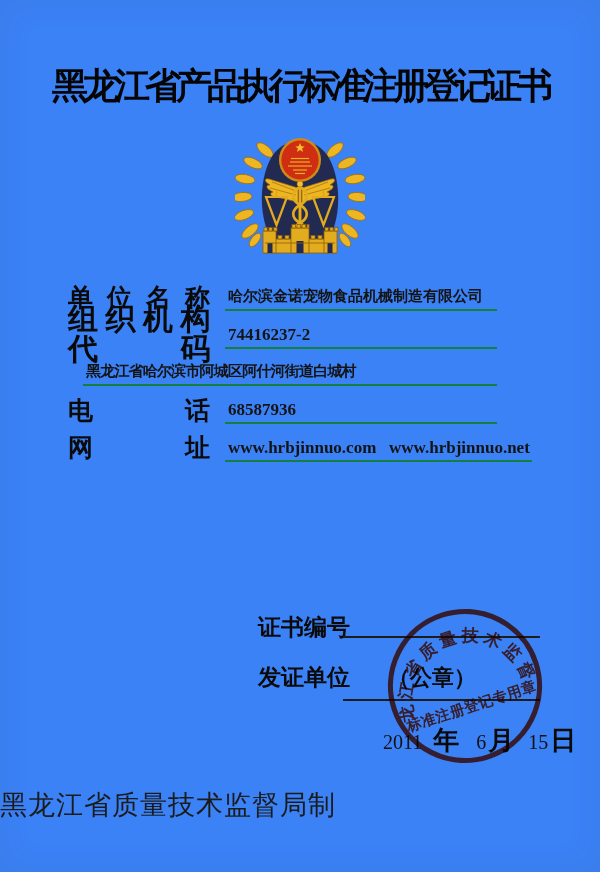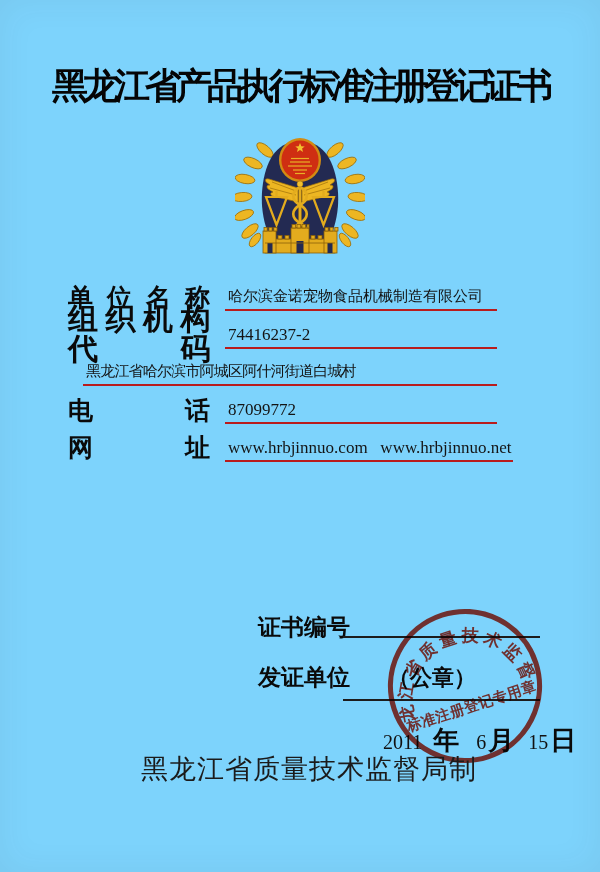--- a/index.html
+++ b/index.html
@@ -1,18 +1,18 @@
 <!DOCTYPE html>
 <html><head>
 <meta charset="utf-8">
 <style>
   html,body { margin:0; padding:0; background:#888; }
   .page {
     position:relative; width:600px; height:872px; margin:0 auto;
-    background:#7dd3fc; overflow:hidden;
+    background:#3b82f6; overflow:hidden;
     font-family:"Liberation Serif","DejaVu Serif",serif; color:#000;
     box-shadow: inset 0 0 35px rgba(60,60,60,0.07);
   }
   .title {
     position:absolute; top:62px; left:0; width:100%;
     text-align:center; font-size:36px; font-weight:bold; letter-spacing:-5px;
     font-family:"Liberation Serif","DejaVu Serif",serif; color:#050505;
   }
   .emblem { position:absolute; left:235px; top:131px; }
 
@@ -21,22 +21,22 @@
   .frow { display:flex; align-items:center; height:37.6px; }
   .flabel {
     width:142px; flex:none;
     font-family:"Liberation Sans","DejaVu Sans",sans-serif;
     font-weight:bold; font-size:25px; line-height:1;
     text-align:justify; text-align-last:justify;
     margin-bottom:5px; color:#0a0a0a;
   }
   .flabel.tight { font-size:30px; letter-spacing:-0.5px; margin-bottom:6px; }
   .fwrap {
-    flex:1; margin-left:15px; border-bottom:2px solid #b91c1c;
-    padding:0 2px 2px 3px; min-height:19px;
+    flex:1; margin-left:15px; border-bottom:2px solid #15803d;
+    padding:0 2px 2px 3px; min-height:19px;font-weight:bold;
   }
   .fvalue { font-size:15px; line-height:1.1; color:#141414; white-space:pre; display:block; }
   .fvalue.num  { font-size:17px; }
   .fvalue.addr { letter-spacing:-0.8px; }
   .fvalue.url  { font-size:17px; }
 
   
   .cert { position:absolute; left:258px; top:604px; width:282px; height:110px; }
   .clabel {
     position:absolute; left:0;
@@ -58,24 +58,23 @@
   
   .date { position:absolute; left:383px; top:723px; display:flex; align-items:baseline; }
   .dnum { font-size:20px; font-family:"Liberation Serif","DejaVu Serif",serif; color:#111; }
   .dunit {
     font-size:26px; font-weight:bold; color:#0a0a0a;
     font-family:"Liberation Sans","DejaVu Sans",sans-serif;
   }
   .g1 { margin-left:11px; } .g2 { margin-left:17px; } .g3 { margin-left:14px; } .g0 { margin-left:2px; }
 
   .footer {
-    position:absolute; top:751px; left:0; width:572px; text-align:center;
+    position:absolute; top:787px; left:0; width:572px; text-align:left;
     font-size:27px; letter-spacing:1px; color:#1b1b1b;
     font-family:"Liberation Serif","DejaVu Serif",serif;
-    margin-left:23px;
   }
 
   
   .stamp {
     position:absolute; left:383px; top:604px; width:164px; height:164px;
     mix-blend-mode:multiply; opacity:0.92;
   }
   .stamp text, .stamp textPath { font-family:"Liberation Sans","DejaVu Sans",sans-serif; font-weight:bold; }
 </style>
 </head>
@@ -180,21 +179,21 @@
         </span>
     </div>
     <div class="frow">
       <span class="fwrap">
           <span class="fvalue addr">黑龙江省哈尔滨市阿城区阿什河街道白城村</span>
         </span>
     </div>
     <div class="frow">
       <span class="flabel">电话</span>
       <span class="fwrap">
-          <span class="fvalue num">87099772</span>
+          <span class="fvalue num">68587936</span>
         </span>
     </div>
     <div class="frow">
       <span class="flabel">网址</span>
       <span class="fwrap">
           <span class="fvalue url">www.hrbjinnuo.com   www.hrbjinnuo.net</span>
         </span>
     </div>
   </div>
 

